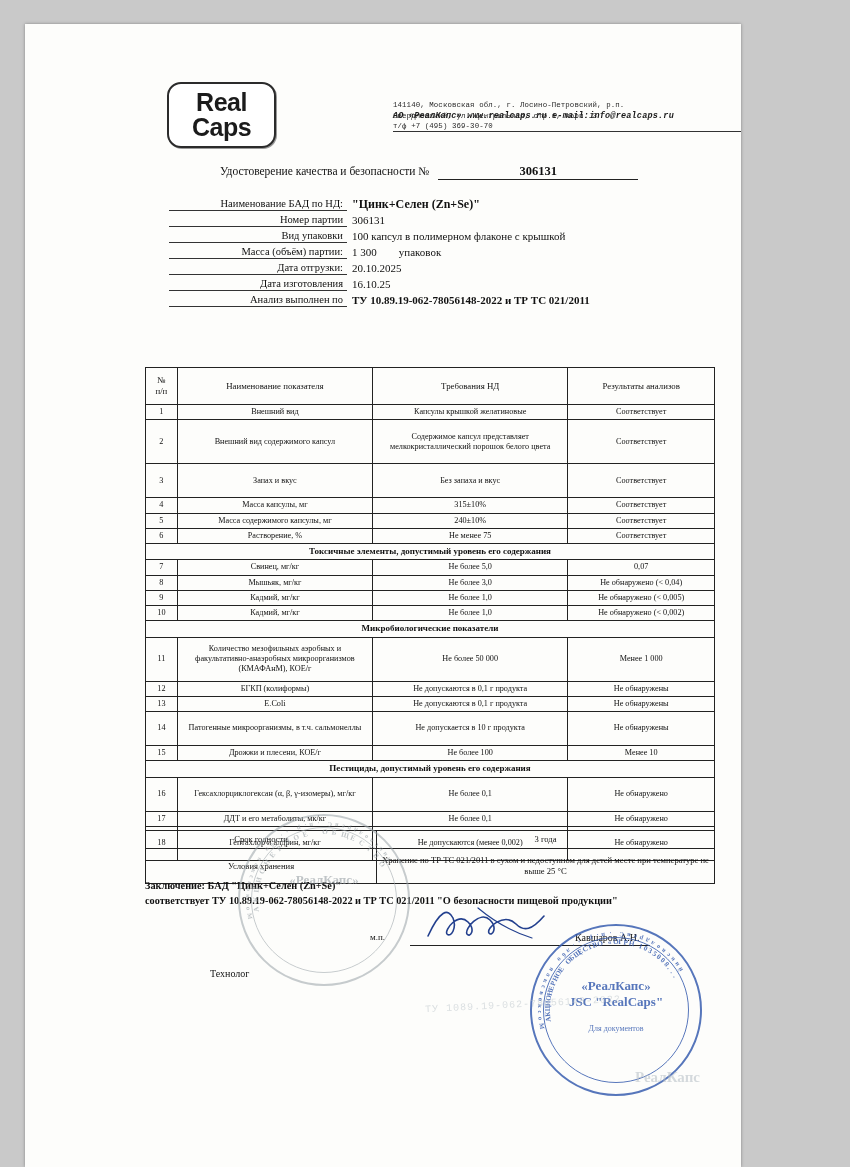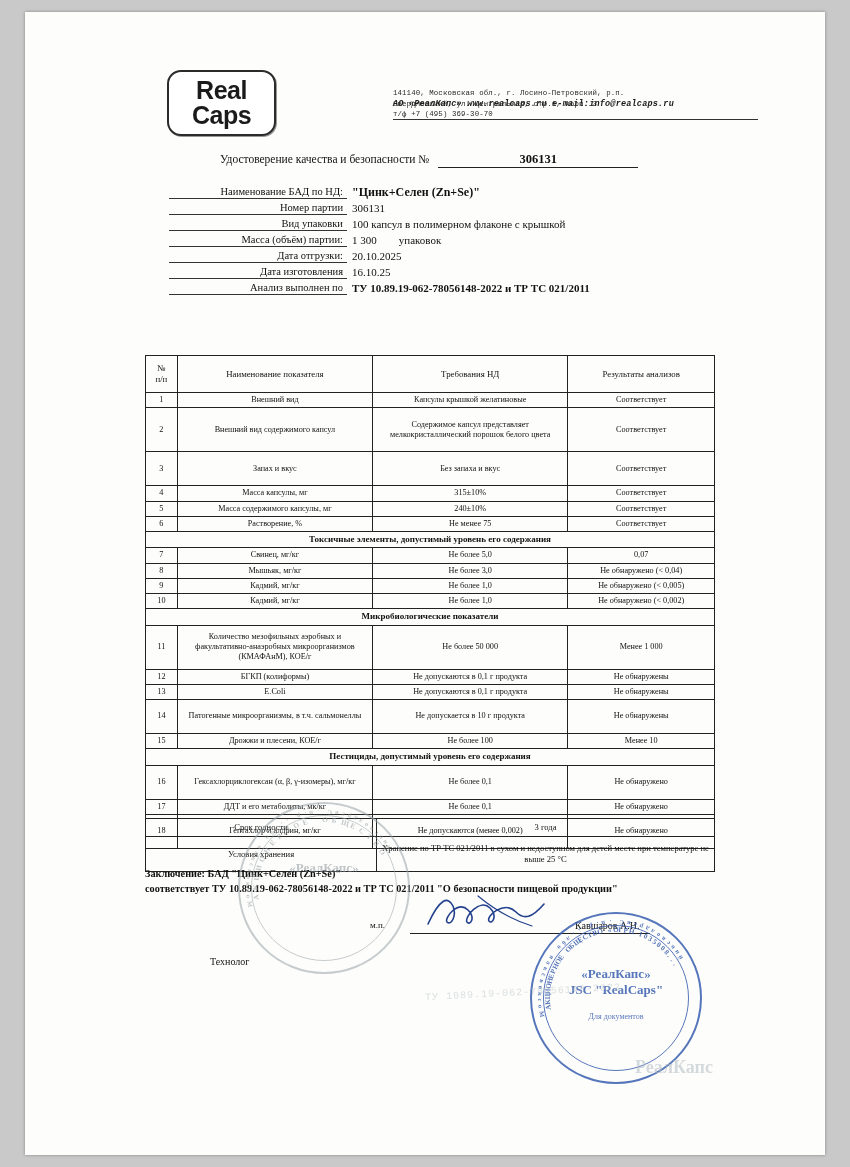--- a/index.html
+++ b/index.html
@@ -4,22 +4,22 @@
 <style>
   html,body{margin:0;padding:0;}
   body{
     width:850px;height:1167px;
     background:#c9c9c9;
     font-family:"Liberation Serif", serif;
     -webkit-font-smoothing:antialiased;
   }
   .page{
     position:absolute;
-    left:25px;top:12px;
-    width:800px;height:1143px;
+    left:25px;top:24px;
+    width:716px;height:1143px;
     background:#fdfdfb;
     box-shadow:0 0 3px rgba(0,0,0,.35);
     overflow:hidden;
   }
   .inner{position:relative;width:100%;height:100%;}
 
   
   .logo{
     position:absolute;left:142px;top:58px;
     width:105px;height:62px;
@@ -192,21 +192,21 @@
   .ghost{
     position:absolute;
     color:#b9c2c8;opacity:.5;
     font-family:"Liberation Mono",monospace;
     font-size:10px;letter-spacing:1px;
     pointer-events:none;
   }
   .ghost2{
     position:absolute;color:#b4bdc4;opacity:.55;
     font-family:"Liberation Serif",serif;
-    font-weight:bold;font-size:18px;
+    font-weight:bold;font-size:15px;
     pointer-events:none;
   }
 </style>
 </head>
 <body>
 
 <div class="page">
 <div class="inner">
 
   <div class="logo">

